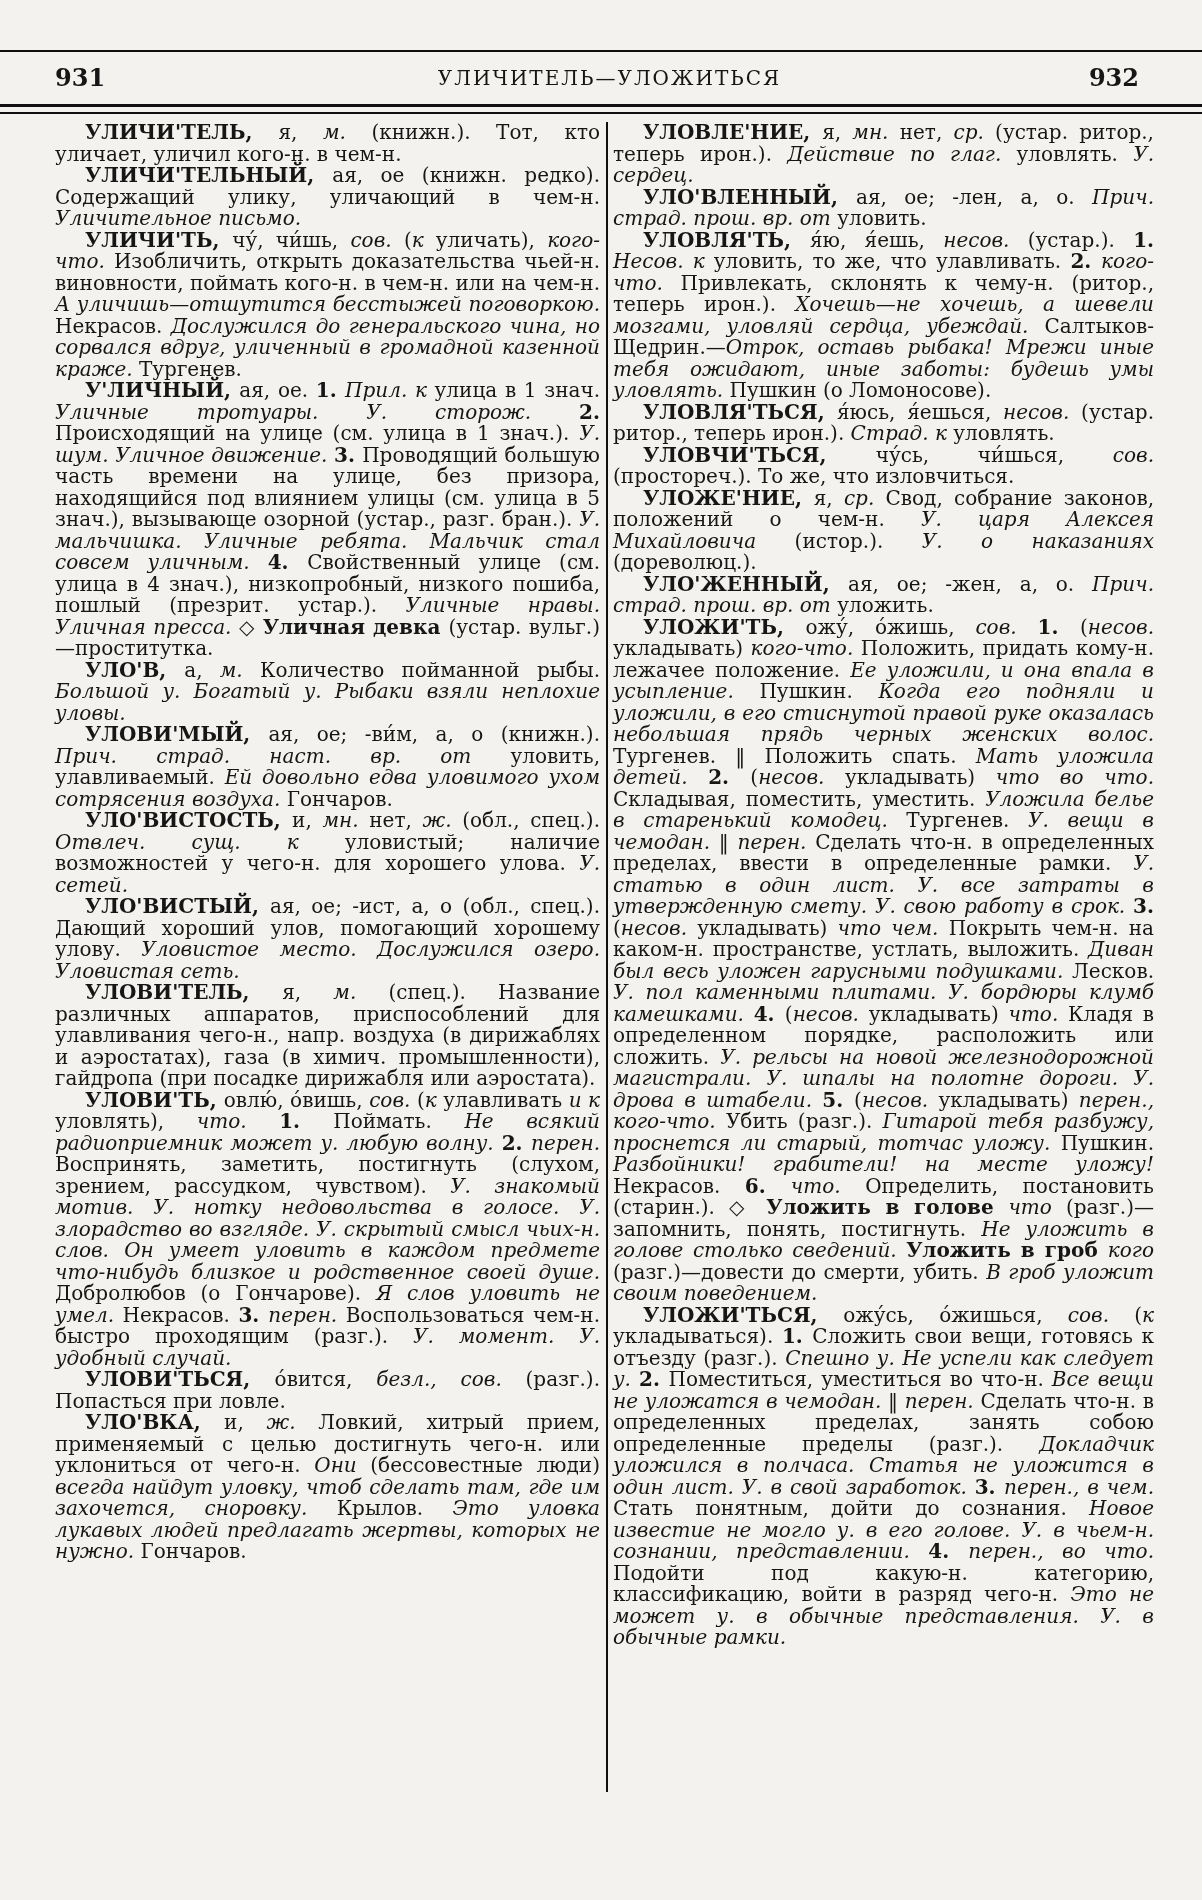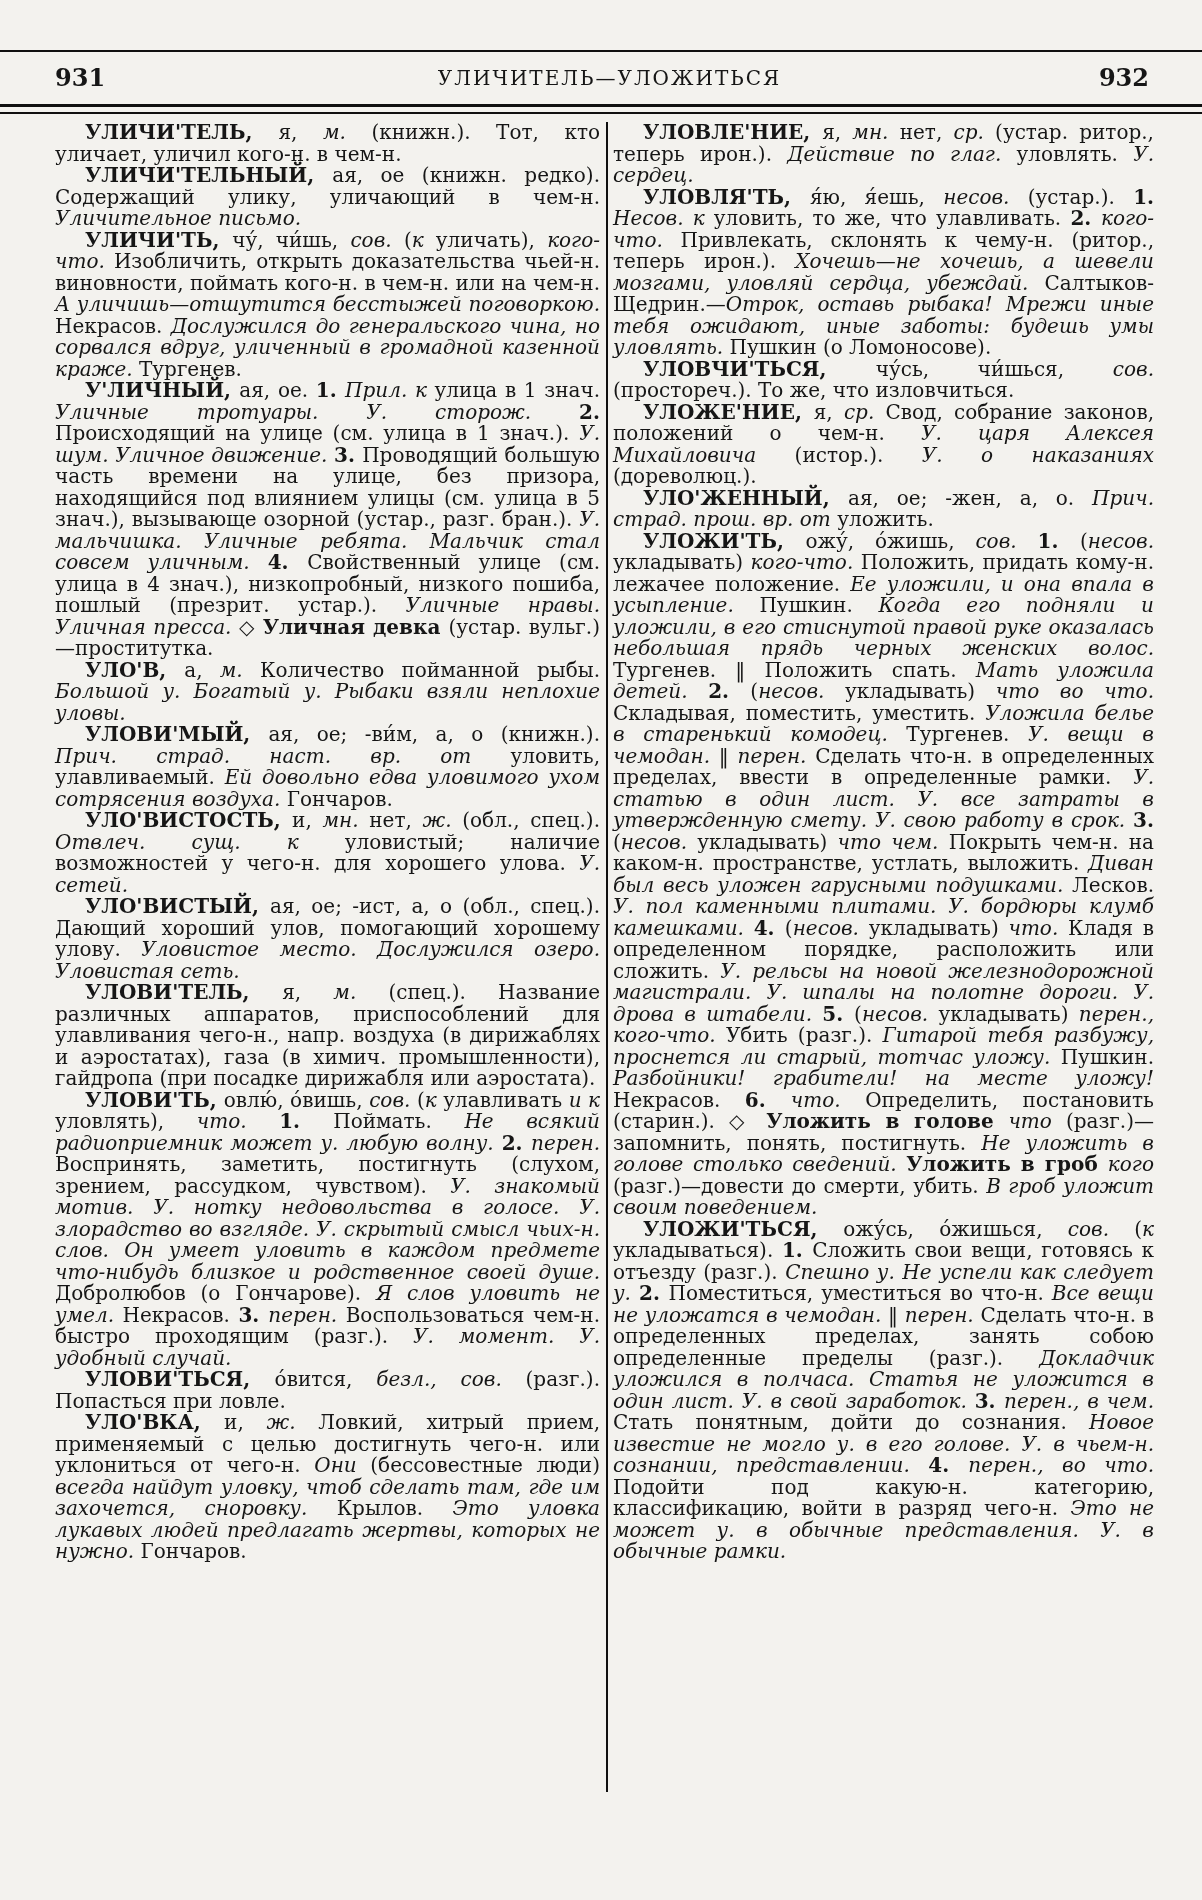--- a/index.html
+++ b/index.html
@@ -17,21 +17,21 @@
     position: absolute; top: 50px; left: 0; right: 0;
     border-top: 2px solid #101010;
   }
   .header {
     position: absolute; top: 60px; left: 55px; right: 50px; height: 36px;
   }
   .pageno {
     font-weight: bold; font-size: 24px; line-height: 36px;
   }
   .pageno.left  { position: absolute; left: 0; top: 0; }
-  .pageno.right { position: absolute; right: 3px; top: 0; }
+  .pageno.right { position: absolute; right: 13px; top: 0; }
   .running-head {
     position: absolute; left: 12px; right: 0; top: 0;
     text-align: center;
     font-weight: normal; font-size: 20px; line-height: 36px;
     letter-spacing: 2px;
   }
   .header-rule {
     position: absolute; top: 104px; left: 0; right: 0; height: 5px;
     border-top: 3px solid #101010;
     border-bottom: 2px solid #101010;
@@ -83,21 +83,23 @@
         <p class="entry"><span class="bold">УЛО'ВИСТОСТЬ, </span><span>и, </span><span class="ital">мн. </span><span>нет, </span><span class="ital">ж. </span><span>(обл., спец.). </span><span class="ital">Отвлеч. сущ. к </span><span>уловистый; наличие возможностей у чего-н. для хорошего улова. </span><span class="ital">У. сетей.</span></p>
         <p class="entry"><span class="bold">УЛО'ВИСТЫЙ, </span><span>ая, ое; -ист, а, о (обл., спец.). Дающий хороший улов, помогающий хорошему улову. </span><span class="ital">Уловистое место. Дослужился озеро. Уловистая сеть.</span></p>
         <p class="entry"><span class="bold">УЛОВИ'ТЕЛЬ, </span><span>я, </span><span class="ital">м. </span><span>(спец.). Название различных аппаратов, приспособлений для улавливания чего-н., напр. воздуха (в дирижаблях и аэростатах), газа (в химич. промышленности), гайдропа (при посадке дирижабля или аэростата).</span></p>
         <p class="entry"><span class="bold">УЛОВИ'ТЬ, </span><span>овлю́, о́вишь, </span><span class="ital">сов. </span><span>(</span><span class="ital">к </span><span>улавливать </span><span class="ital">и к </span><span>уловлять), </span><span class="ital">что. </span><span class="bold">1. </span><span>Поймать. </span><span class="ital">Не всякий радиоприемник может у. любую волну. </span><span class="bold">2. </span><span class="ital">перен. </span><span>Воспринять, заметить, постигнуть (слухом, зрением, рассудком, чувством). </span><span class="ital">У. знакомый мотив. У. нотку недовольства в голосе. У. злорадство во взгляде. У. скрытый смысл чьих-н. слов. Он умеет уловить в каждом предмете что-нибудь близкое и родственное своей душе. </span><span>Добролюбов (о Гончарове). </span><span class="ital">Я слов уловить не умел. </span><span>Некрасов. </span><span class="bold">3. </span><span class="ital">перен. </span><span>Воспользоваться чем-н. быстро проходящим (разг.). </span><span class="ital">У. момент. У. удобный случай.</span></p>
         <p class="entry"><span class="bold">УЛОВИ'ТЬСЯ, </span><span>о́вится, </span><span class="ital">безл., сов. </span><span>(разг.). Попасться при ловле.</span></p>
         <p class="entry"><span class="bold">УЛО'ВКА, </span><span>и, </span><span class="ital">ж. </span><span>Ловкий, хитрый прием, применяемый с целью достигнуть чего-н. или уклониться от чего-н. </span><span class="ital">Они </span><span>(бессовестные люди) </span><span class="ital">всегда найдут уловку, чтоб сделать там, где им захочется, сноровку. </span><span>Крылов. </span><span class="ital">Это уловка лукавых людей предлагать жертвы, которых не нужно. </span><span>Гончаров.</span></p>
       </div>
     <div class="divider"></div>
     <div class="column right-col" id="col-right">
         <p class="entry"><span class="bold">УЛОВЛЕ'НИЕ, </span><span>я, </span><span class="ital">мн. </span><span>нет, </span><span class="ital">ср. </span><span>(устар. ритор., теперь ирон.). </span><span class="ital">Действие по глаг. </span><span>уловлять. </span><span class="ital">У. сердец.</span></p>
+        <p class="entry"><span class="bold">УЛО'ВЛЕННЫЙ, </span><span>ая, ое; -лен, а, о. </span><span class="ital">Прич. страд. прош. вр. от </span><span>уловить.</span></p>
         <p class="entry"><span class="bold">УЛОВЛЯ'ТЬ, </span><span>я́ю, я́ешь, </span><span class="ital">несов. </span><span>(устар.). </span><span class="bold">1. </span><span class="ital">Несов. к </span><span>уловить, то же, что улавливать. </span><span class="bold">2. </span><span class="ital">кого-что. </span><span>Привлекать, склонять к чему-н. (ритор., теперь ирон.). </span><span class="ital">Хочешь—не хочешь, а шевели мозгами, уловляй сердца, убеждай. </span><span>Салтыков-Щедрин.—</span><span class="ital">Отрок, оставь рыбака! Мрежи иные тебя ожидают, иные заботы: будешь умы уловлять. </span><span>Пушкин (о Ломоносове).</span></p>
+        <p class="entry"><span class="bold">УЛОВЛЯ'ТЬСЯ, </span><span>я́юсь, я́ешься, </span><span class="ital">несов. </span><span>(устар. ритор., теперь ирон.). </span><span class="ital">Страд. к </span><span>уловлять.</span></p>
         <p class="entry"><span class="bold">УЛОВЧИ'ТЬСЯ, </span><span>чу́сь, чи́шься, </span><span class="ital">сов. </span><span>(простореч.). То же, что изловчиться.</span></p>
         <p class="entry"><span class="bold">УЛОЖЕ'НИЕ, </span><span>я, </span><span class="ital">ср. </span><span>Свод, собрание законов, положений о чем-н. </span><span class="ital">У. царя Алексея Михайловича </span><span>(истор.). </span><span class="ital">У. о наказаниях </span><span>(дореволюц.).</span></p>
         <p class="entry"><span class="bold">УЛО'ЖЕННЫЙ, </span><span>ая, ое; -жен, а, о. </span><span class="ital">Прич. страд. прош. вр. от </span><span>уложить.</span></p>
         <p class="entry"><span class="bold">УЛОЖИ'ТЬ, </span><span>ожу́, о́жишь, </span><span class="ital">сов. </span><span class="bold">1. </span><span>(</span><span class="ital">несов. </span><span>укладывать) </span><span class="ital">кого-что. </span><span>Положить, придать кому-н. лежачее положение. </span><span class="ital">Ее уложили, и она впала в усыпление. </span><span>Пушкин. </span><span class="ital">Когда его подняли и уложили, в его стиснутой правой руке оказалась небольшая прядь черных женских волос. </span><span>Тургенев. ‖ Положить спать. </span><span class="ital">Мать уложила детей. </span><span class="bold">2. </span><span>(</span><span class="ital">несов. </span><span>укладывать) </span><span class="ital">что во что. </span><span>Складывая, поместить, уместить. </span><span class="ital">Уложила белье в старенький комодец. </span><span>Тургенев. </span><span class="ital">У. вещи в чемодан. </span><span>‖ </span><span class="ital">перен. </span><span>Сделать что-н. в определенных пределах, ввести в определенные рамки. </span><span class="ital">У. статью в один лист. У. все затраты в утвержденную смету. У. свою работу в срок. </span><span class="bold">3. </span><span>(</span><span class="ital">несов. </span><span>укладывать) </span><span class="ital">что чем. </span><span>Покрыть чем-н. на каком-н. пространстве, устлать, выложить. </span><span class="ital">Диван был весь уложен гарусными подушками. </span><span>Лесков. </span><span class="ital">У. пол каменными плитами. У. бордюры клумб камешками. </span><span class="bold">4. </span><span>(</span><span class="ital">несов. </span><span>укладывать) </span><span class="ital">что. </span><span>Кладя в определенном порядке, расположить или сложить. </span><span class="ital">У. рельсы на новой железнодорожной магистрали. У. шпалы на полотне дороги. У. дрова в штабели. </span><span class="bold">5. </span><span>(</span><span class="ital">несов. </span><span>укладывать) </span><span class="ital">перен., кого-что. </span><span>Убить (разг.). </span><span class="ital">Гитарой тебя разбужу, проснется ли старый, тотчас уложу. </span><span>Пушкин. </span><span class="ital">Разбойники! грабители! на месте уложу! </span><span>Некрасов. </span><span class="bold">6. </span><span class="ital">что. </span><span>Определить, постановить (старин.). ◇ </span><span class="bold">Уложить в голове </span><span class="ital">что </span><span>(разг.)—запомнить, понять, постигнуть. </span><span class="ital">Не уложить в голове столько сведений. </span><span class="bold">Уложить в гроб </span><span class="ital">кого </span><span>(разг.)—довести до смерти, убить. </span><span class="ital">В гроб уложит своим поведением.</span></p>
         <p class="entry"><span class="bold">УЛОЖИ'ТЬСЯ, </span><span>ожу́сь, о́жишься, </span><span class="ital">сов. </span><span>(</span><span class="ital">к </span><span>укладываться). </span><span class="bold">1. </span><span>Сложить свои вещи, готовясь к отъезду (разг.). </span><span class="ital">Спешно у. Не успели как следует у. </span><span class="bold">2. </span><span>Поместиться, уместиться во что-н. </span><span class="ital">Все вещи не уложатся в чемодан. </span><span>‖ </span><span class="ital">перен. </span><span>Сделать что-н. в определенных пределах, занять собою определенные пределы (разг.). </span><span class="ital">Докладчик уложился в полчаса. Статья не уложится в один лист. У. в свой заработок. </span><span class="bold">3. </span><span class="ital">перен., в чем. </span><span>Стать понятным, дойти до сознания. </span><span class="ital">Новое известие не могло у. в его голове. У. в чьем-н. сознании, представлении. </span><span class="bold">4. </span><span class="ital">перен., во что. </span><span>Подойти под какую-н. категорию, классификацию, войти в разряд чего-н. </span><span class="ital">Это не может у. в обычные представления. У. в обычные рамки.</span></p>
       </div>
   </div>
 </div>
 
 </body></html>

